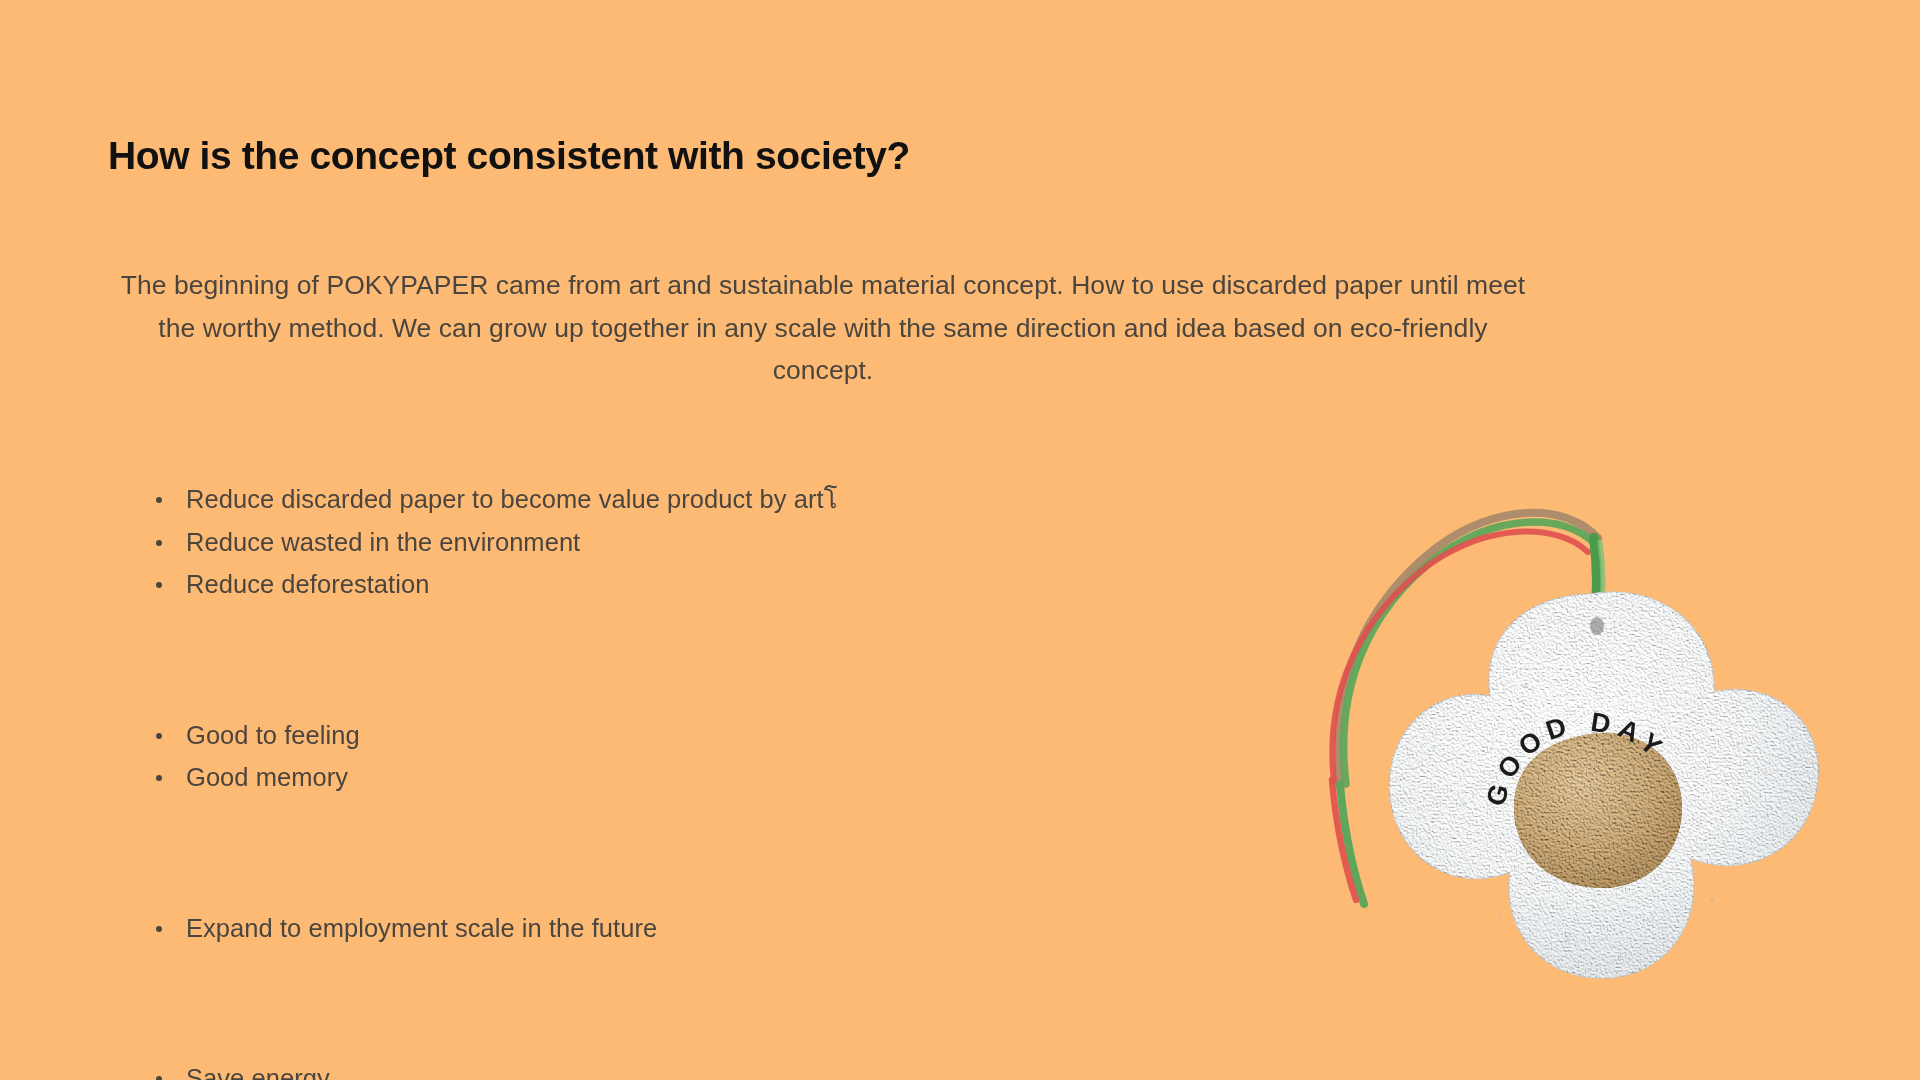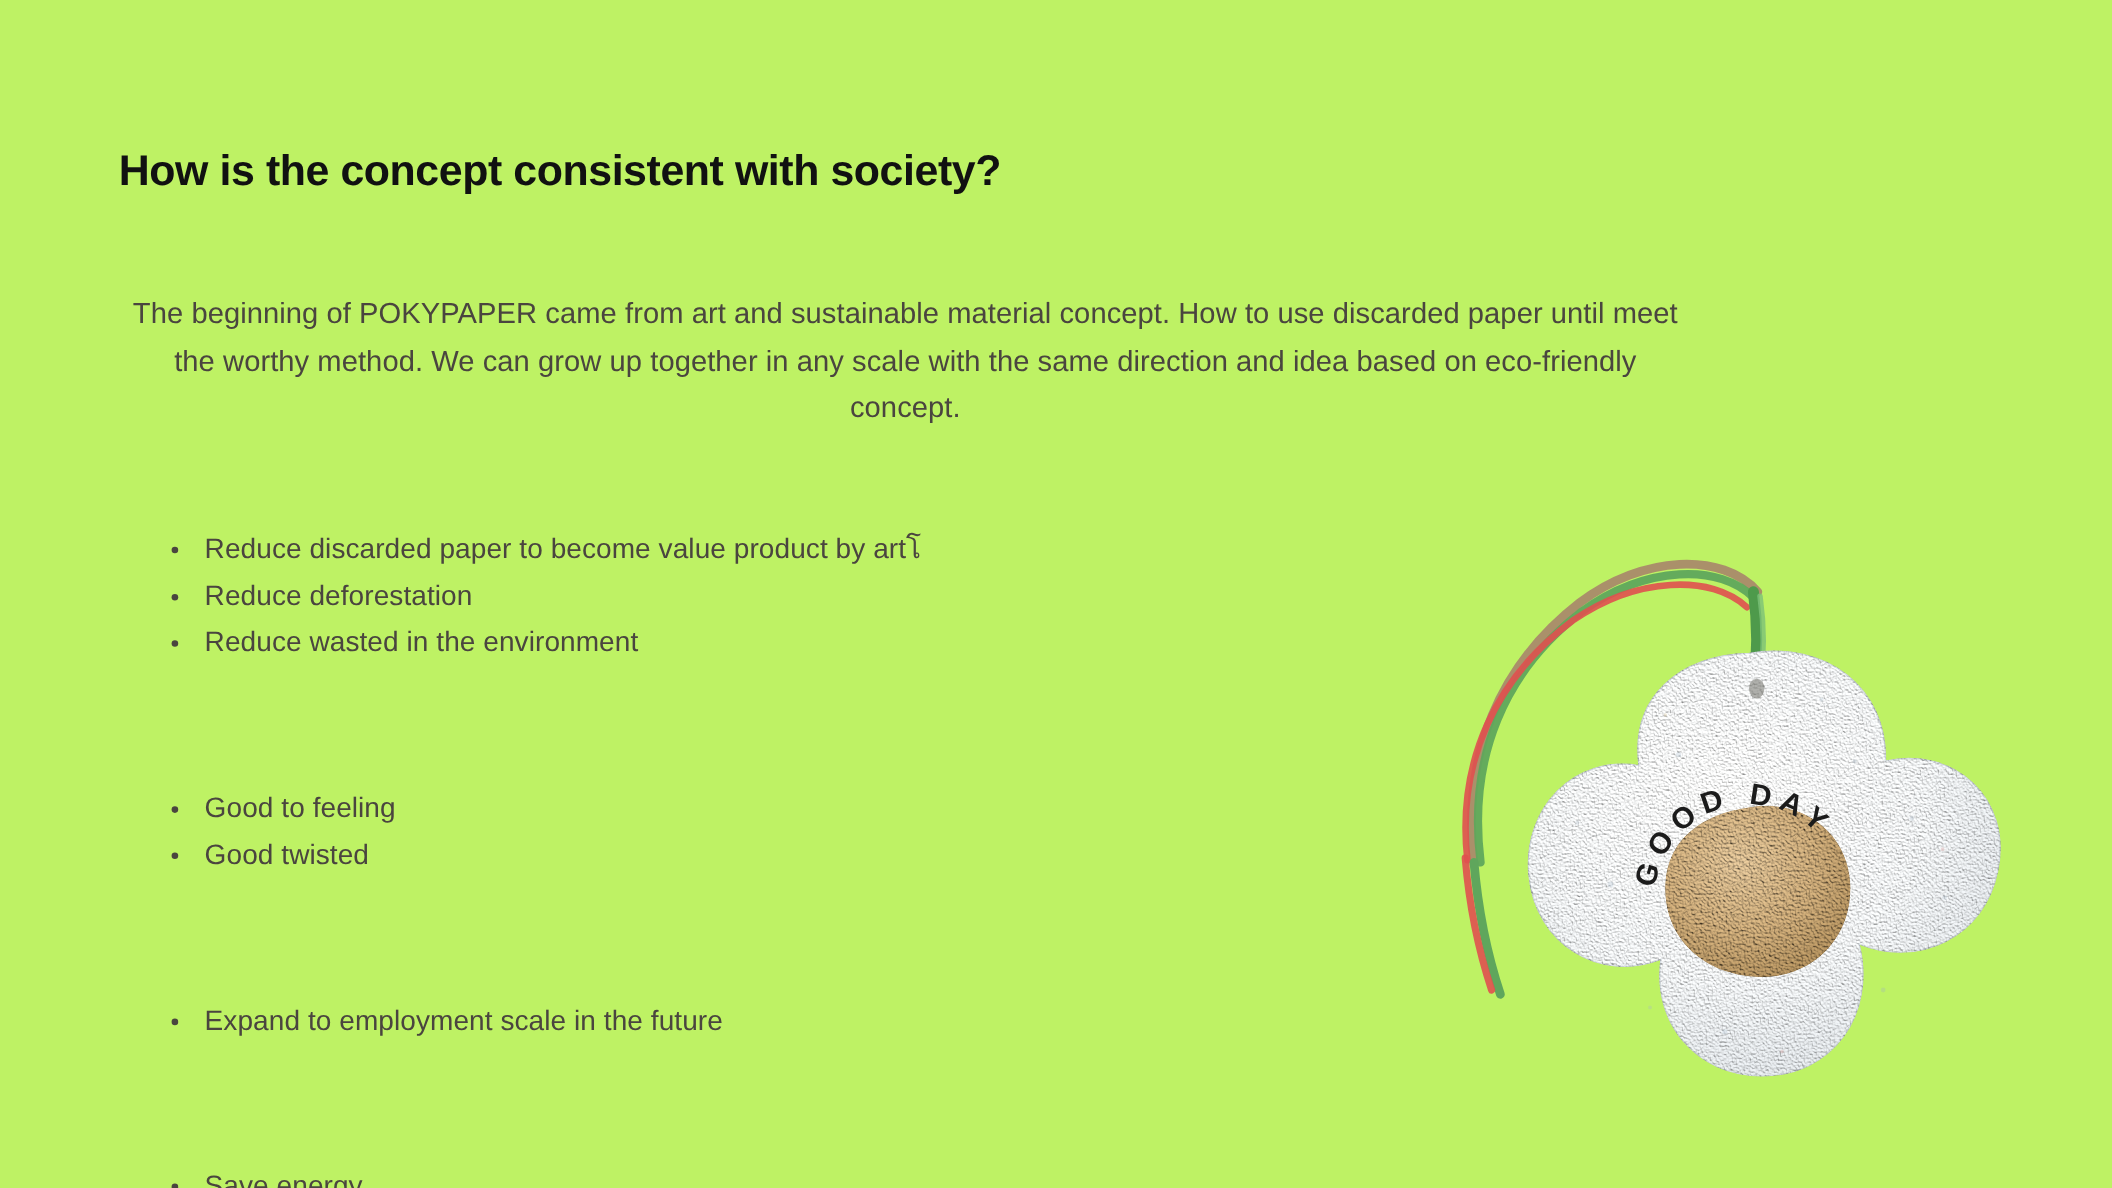--- a/index.html
+++ b/index.html
@@ -13,21 +13,21 @@
     height: 1080px;
     overflow: hidden;
     font-family: "Liberation Sans", "DejaVu Sans", sans-serif;
     -webkit-font-smoothing: antialiased;
   }
 
   .slide {
     position: relative;
     width: 1920px;
     height: 1080px;
-    background: #bef264;
+    background: #fdba74;
   }
 
   
   .content {
     position: absolute;
     left: 108px;
     top: 0;
     width: 1420px;
   }
 
@@ -132,36 +132,36 @@
 
     <div class="bullet-groups">
 
       <ul class="bullet-group">
         <li class="bullet-item">
           <span class="bullet-dot"></span>
           <span>Reduce discarded paper to become value product by artโ</span>
         </li>
         <li class="bullet-item">
           <span class="bullet-dot"></span>
+          <span>Reduce wasted in the environment</span>
+        </li>
+        <li class="bullet-item">
+          <span class="bullet-dot"></span>
           <span>Reduce deforestation</span>
         </li>
-        <li class="bullet-item">
-          <span class="bullet-dot"></span>
-          <span>Reduce wasted in the environment</span>
-        </li>
       </ul>
 
       <ul class="bullet-group">
         <li class="bullet-item">
           <span class="bullet-dot"></span>
           <span>Good to feeling</span>
         </li>
         <li class="bullet-item">
           <span class="bullet-dot"></span>
-          <span>Good twisted</span>
+          <span>Good memory</span>
         </li>
       </ul>
 
       <ul class="bullet-group">
         <li class="bullet-item">
           <span class="bullet-dot"></span>
           <span>Expand to employment scale in the future</span>
         </li>
       </ul>
 

